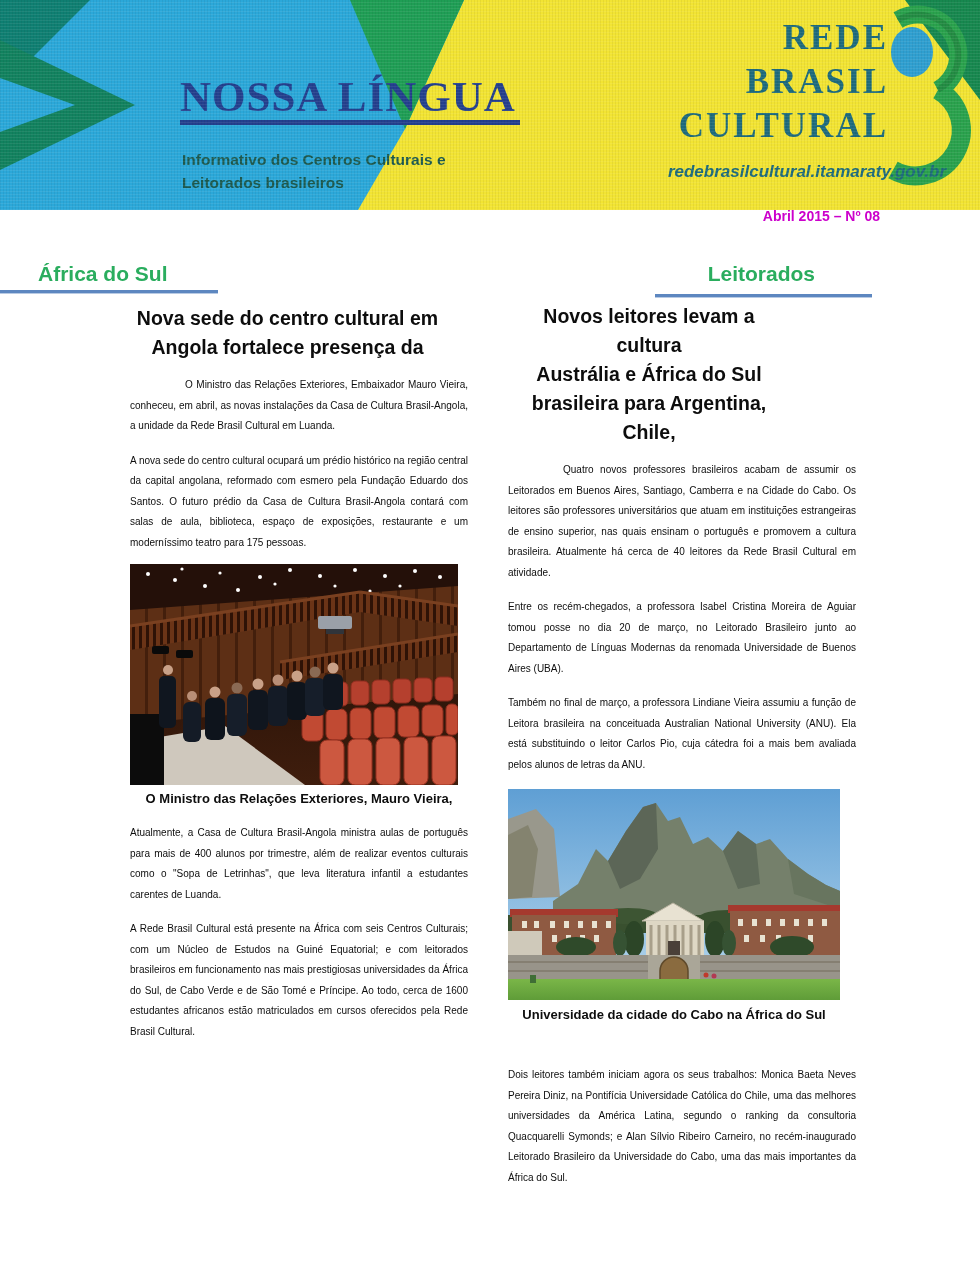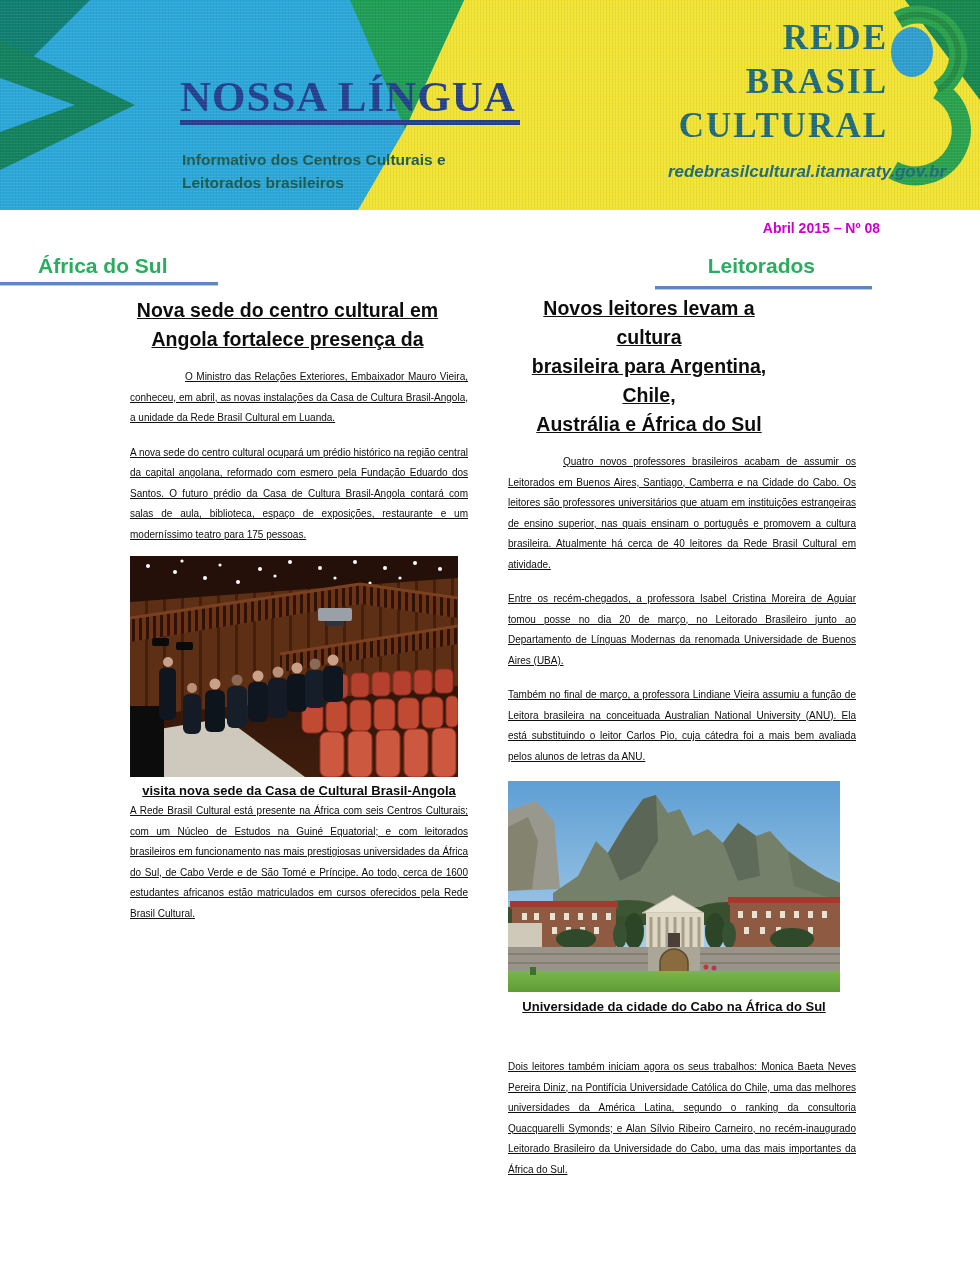--- a/index.html
+++ b/index.html
@@ -45,26 +45,26 @@
     font-size:35px; letter-spacing:2px; color:#1e6b7d; line-height:44px;
   }
   .mh-site {
     position:absolute; right:34px; top:162px;
     font-size:17px; font-style:italic; font-weight:bold; color:#1e6b7d;
   }
   .mh-logo { position:absolute; right:0; top:0; }
 
   
   .issue-date {
-    position:absolute; top:220px; right:100px;
+    position:absolute; top:208px; right:100px;
     font-size:14px; font-weight:bold; color:#cc00cc;
   }
 
   
-  .columns { position:absolute; top:252px; left:0; width:872px; display:flex;text-decoration:underline; }
+  .columns { position:absolute; top:260px; left:0; width:872px; display:flex; }
   .col { position:relative; width:490px; }
 
   .section-row { position:relative; height:38px; }
   .section-label { font-size:21px; font-weight:bold; color:#2aad5e; }
   .col-left  .section-label { position:absolute; left:38px; top:2px; }
   .col-right .section-label { position:absolute; right:57px; top:2px; }
   .section-rule { position:absolute; height:4px; background:#5d87c0; border-bottom:1px solid #b9cbe4; }
   .col-left  .section-rule { left:0; top:30px; width:218px; }
   .col-right .section-rule { right:0; top:34px; width:217px; }
 
@@ -243,37 +243,38 @@
               <circle cx="167" cy="112" r="5.5" fill="#c9a188"></circle>
                 <rect x="157" y="118" width="20" height="38" rx="6" fill="#0e141c"></rect>
               <circle cx="185" cy="108" r="5.5" fill="#8a6a54"></circle>
                 <rect x="175" y="114" width="20" height="38" rx="6" fill="#161e2a"></rect>
               <circle cx="203" cy="104" r="5.5" fill="#c9a188"></circle>
                 <rect x="193" y="110" width="20" height="36" rx="6" fill="#10161f"></rect>
             </g>
           </svg>
         </div>
         <div class="caption">
-          <div>visita nova sede da Casa de Cultural Brasil-Angola</div>
+          <div>O Ministro das Relações Exteriores, Mauro Vieira,</div>
         </div>
 
+        <p style="margin-top:14px;">Atualmente, a Casa de Cultura Brasil-Angola ministra aulas de português para mais de 400 alunos por trimestre, além de realizar eventos culturais como o "Sopa de Letrinhas", que leva literatura infantil a estudantes carentes de Luanda.</p>
         <p>A Rede Brasil Cultural está presente na África com seis Centros Culturais; com um Núcleo de Estudos na Guiné Equatorial; e com leitorados brasileiros em funcionamento nas mais prestigiosas universidades da África do Sul, de Cabo Verde e de São Tomé e Príncipe. Ao todo, cerca de 1600 estudantes africanos estão matriculados em cursos oferecidos pela Rede Brasil Cultural.</p>
       </div>
     </div>
 
     <div class="col col-right">
       <div class="section-row">
         <span class="section-label">Leitorados</span>
         <div class="section-rule"></div>
       </div>
 
       <div class="article-title">
         <span>Novos leitores levam a cultura</span>
+        <span>Austrália e África do Sul</span>
         <span>brasileira para Argentina, Chile,</span>
-        <span>Austrália e África do Sul</span>
       </div>
 
       <div class="body-text">
         <p class="indent">Quatro novos professores brasileiros acabam de assumir os Leitorados em Buenos Aires, Santiago, Camberra e na Cidade do Cabo. Os leitores são professores universitários que atuam em instituições estrangeiras de ensino superior, nas quais ensinam o português e promovem a cultura brasileira. Atualmente há cerca de 40 leitores da Rede Brasil Cultural em atividade.</p>
         <p>Entre os recém-chegados, a professora Isabel Cristina Moreira de Aguiar tomou posse no dia 20 de março, no Leitorado Brasileiro junto ao Departamento de Línguas Modernas da renomada Universidade de Buenos Aires (UBA).</p>
         <p>Também no final de março, a professora Lindiane Vieira assumiu a função de Leitora brasileira na conceituada Australian National University (ANU). Ela está substituindo o leitor Carlos Pio, cuja cátedra foi a mais bem avaliada pelos alunos de letras da  ANU.</p>
 
         <div class="photo-wrap">
           <svg class="photo" width="332" height="211" viewBox="0 0 332 211">
             <defs>

